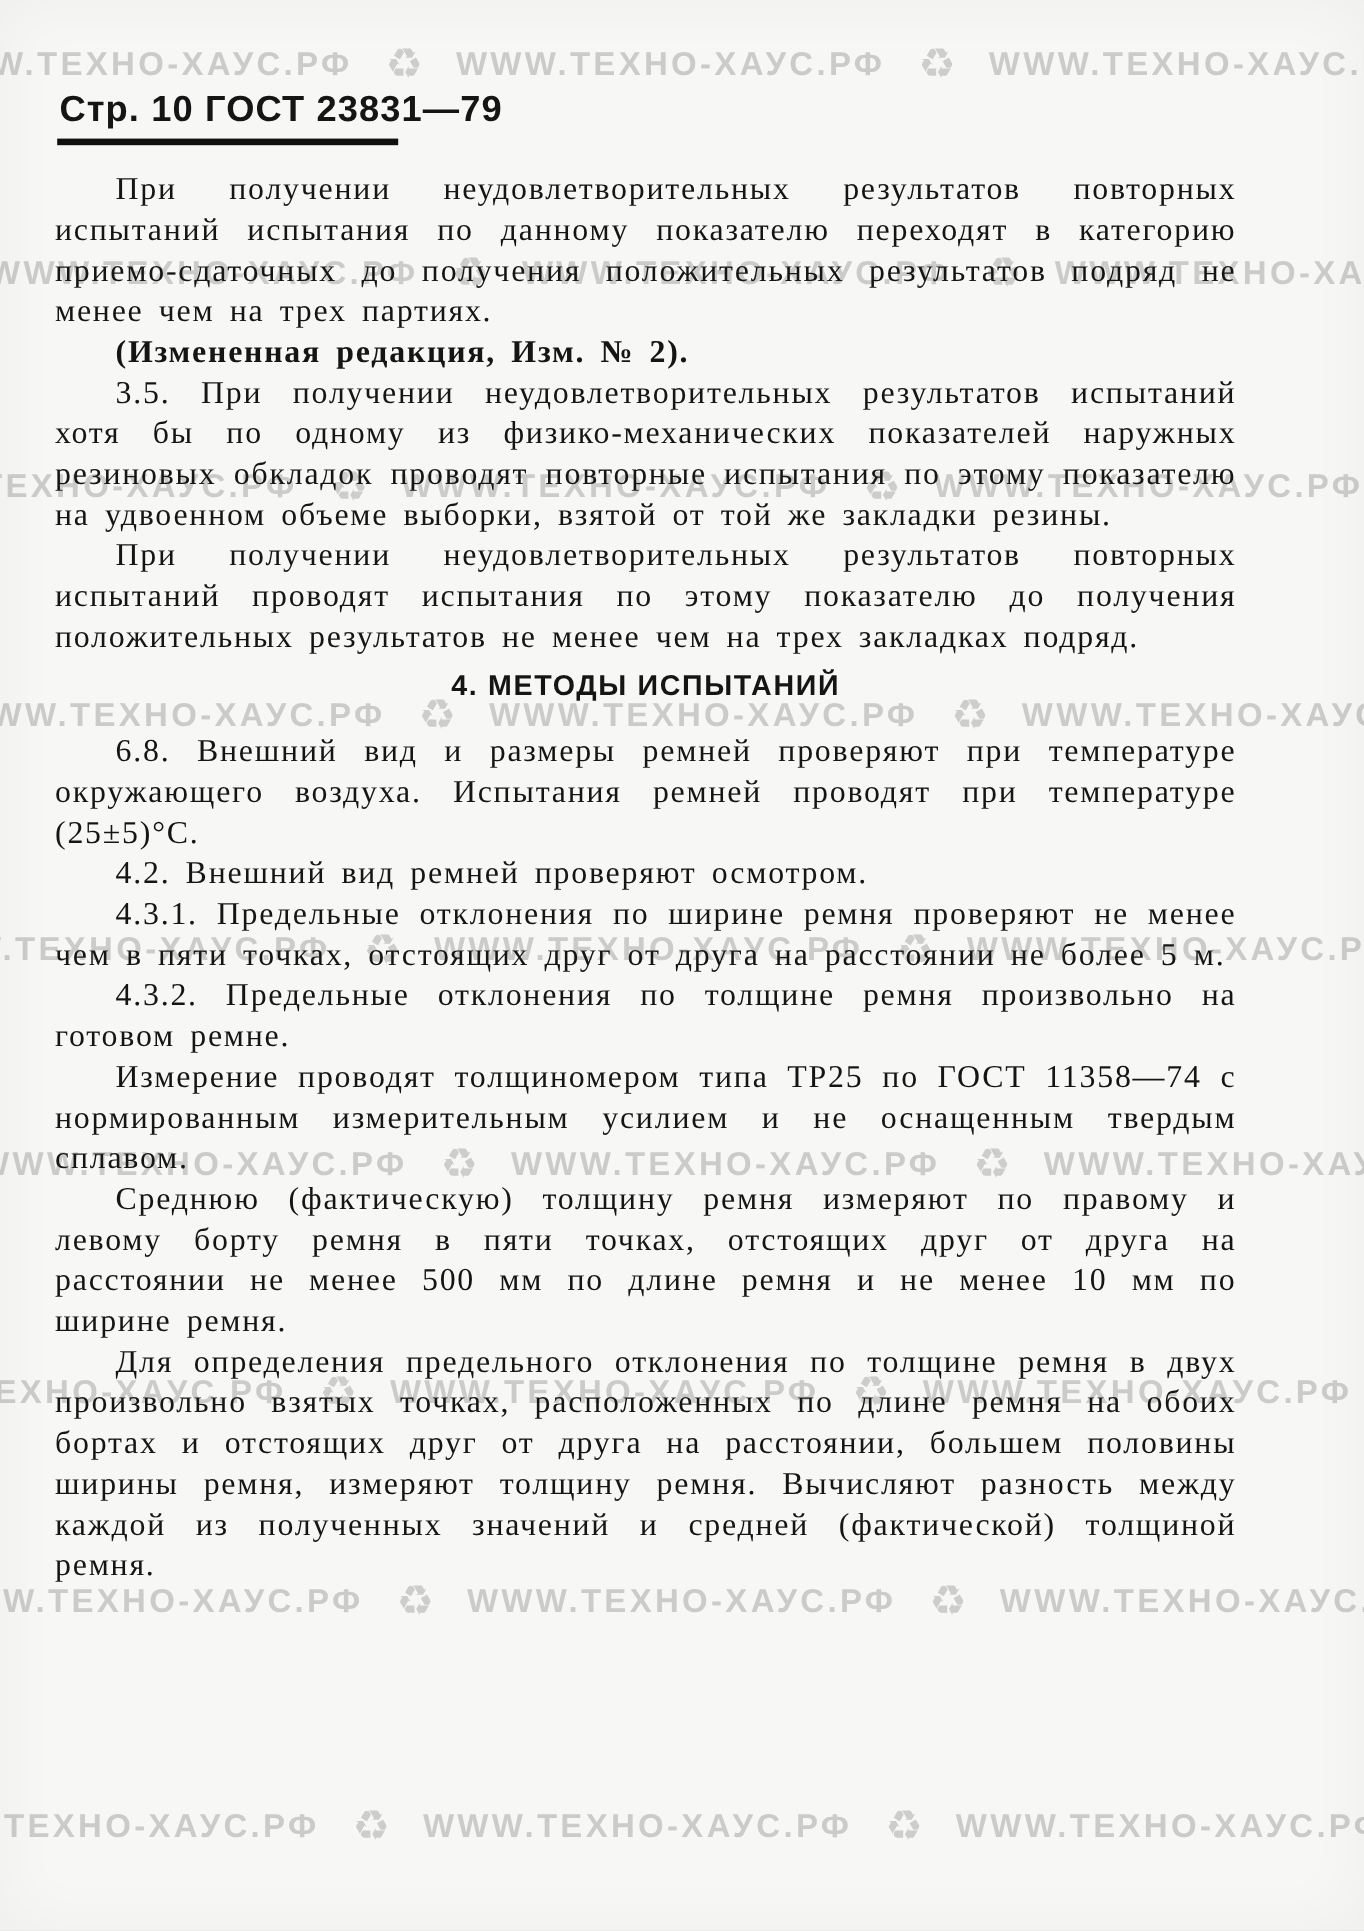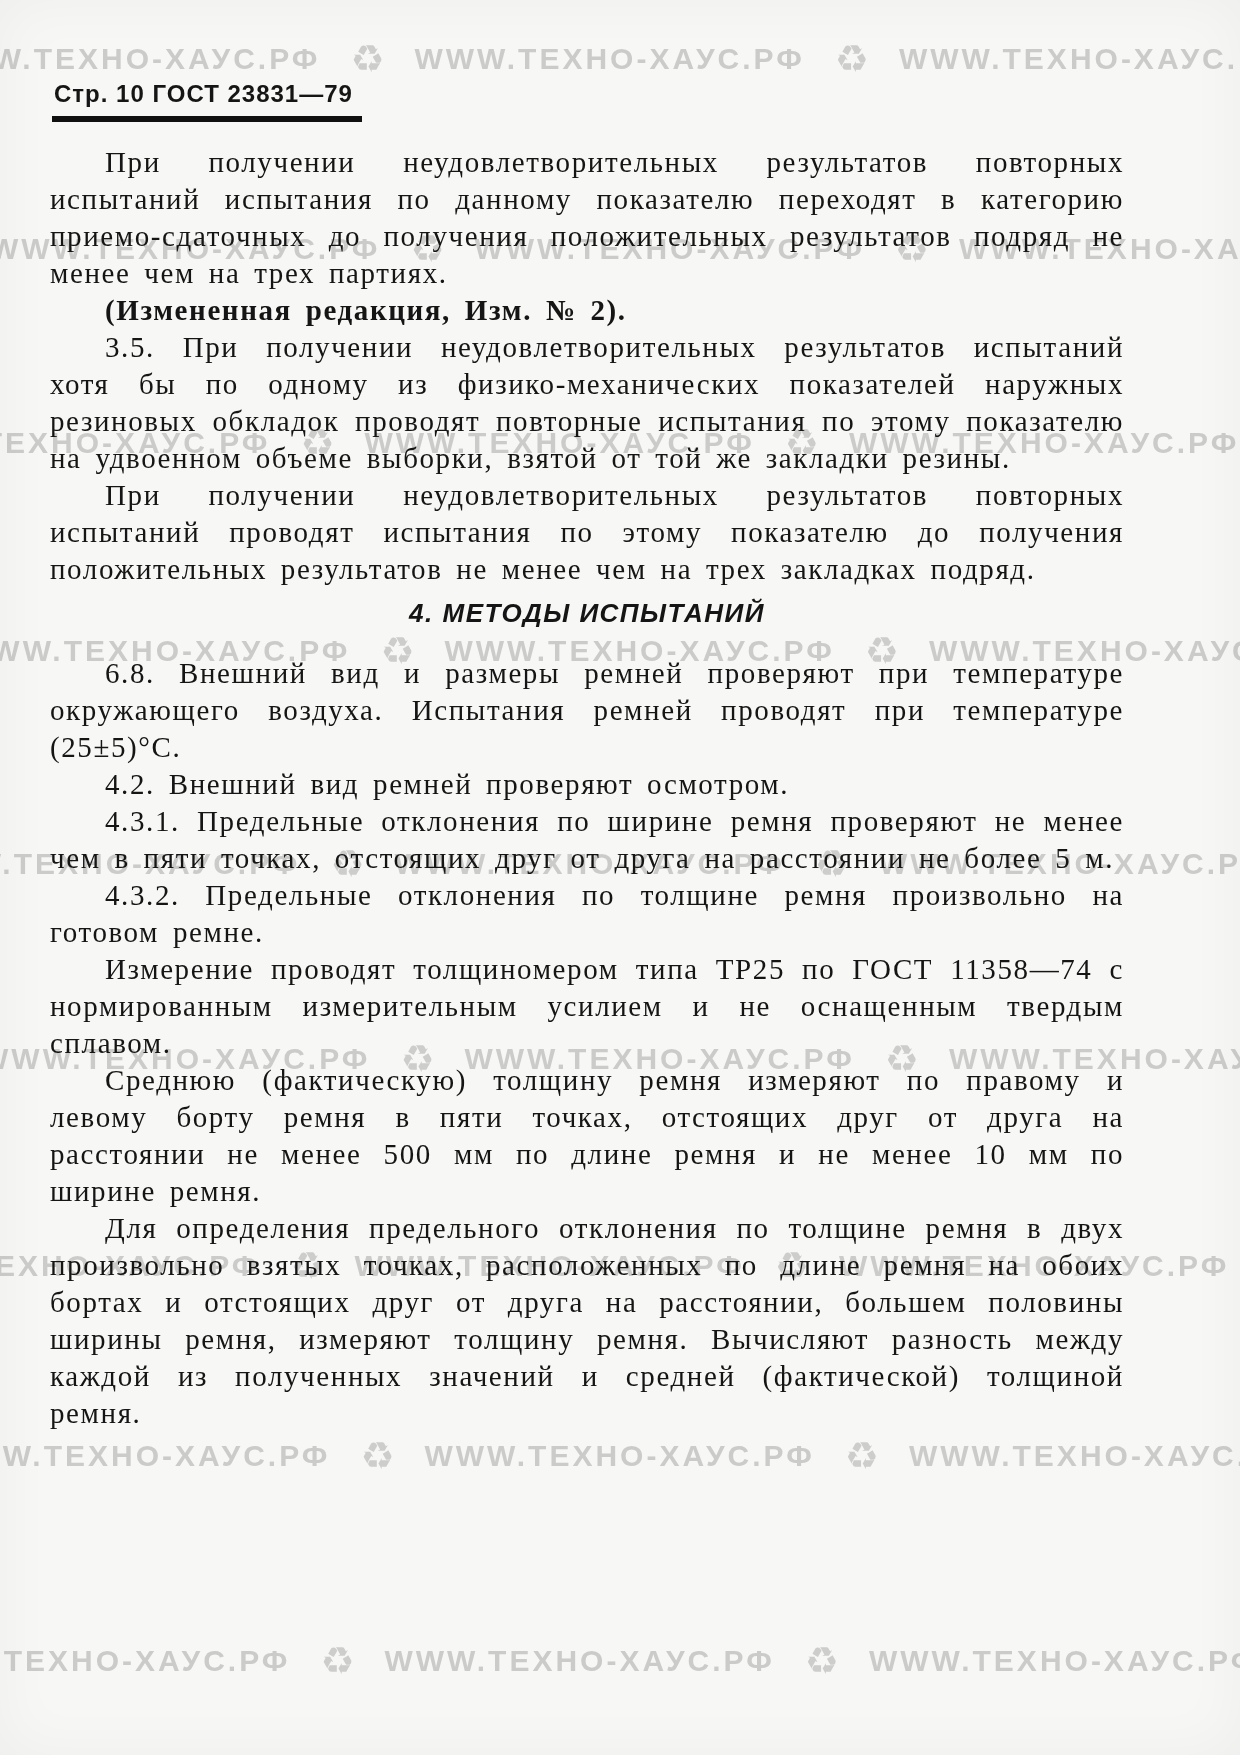--- a/index.html
+++ b/index.html
@@ -45,21 +45,21 @@
 
   
   .content {
     position: relative;
     z-index: 2;
     padding: 80px 116px 0 50px; 
   }
   .page-header {
     font-family: "Liberation Sans", sans-serif;
     font-weight: bold;
-    font-size: 24px;
+    font-size: 33px;
     letter-spacing: 1px;
     margin: 0 0 0 4px;
   }
   .header-rule {
     width: 310px;
     height: 6px;
     background: #101010;
     margin: 8px 0 0 2px;
   }
   .doc-body { margin-top: 22px; }
@@ -76,21 +76,20 @@
     font-weight: bold;
     text-align: left;
   }
   .doc-body h2.heading {
     font-family: "Liberation Sans", sans-serif;
     font-weight: bold;
     font-size: 26px;
     letter-spacing: 1.5px;
     text-align: center;
     margin: 10px 0 26px 0;
-    font-style: italic;
   }
 </style>
 </head>
 <body>
 
 <div class="page">
 
   <div class="wm-layer">
       <div class="wm-row" style="top: 40px; left: -70px;">
         <span class="wm-text">WWW.ТЕХНО-ХАУС.РФ</span>

